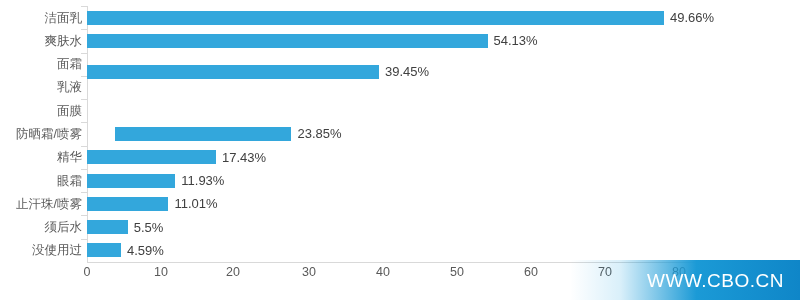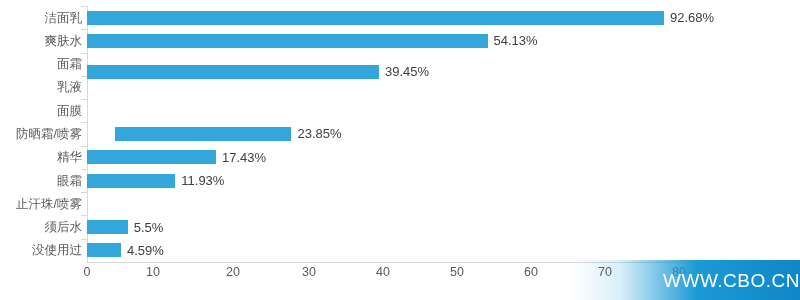--- a/index.html
+++ b/index.html
@@ -101,21 +101,21 @@
   #watermark {
     position: absolute;
     right: 0;
     bottom: 0;
     width: 230px;
     height: 40px;
     background: linear-gradient(to right, rgba(0,150,220,0) 0%, rgba(0,150,220,0.15) 22%, #1b9ad6 55%, #0f86c8 100%);
     display: flex;
     align-items: center;
     justify-content: flex-end;
-    padding-right: 0;
+    padding-right: 16px;
   }
   #watermark-text {
     color: #ffffff;
     font-size: 19px;
     letter-spacing: 0.5px;
     font-family: "Liberation Sans", "DejaVu Sans", sans-serif;
     line-height: 1;
   }
 </style>
 </head>
@@ -148,21 +148,21 @@
       <div class="y-label" style="top: 128px;">防晒霜/喷雾</div>
       <div class="y-label" style="top: 151.273px;">精华</div>
       <div class="y-label" style="top: 174.545px;">眼霜</div>
       <div class="y-label" style="top: 197.818px;">止汗珠/喷雾</div>
       <div class="y-label" style="top: 221.091px;">须后水</div>
       <div class="y-label" style="top: 244.364px;">没使用过</div>
     </div>
   <div id="plot-area">
       <div class="cat-row" style="top: 0px; height: 23.2727px;">
         <div class="bar" style="width: 577.052px; background: rgb(51, 167, 220);"></div>
-        <span class="bar-value">92.68%</span>
+        <span class="bar-value">49.66%</span>
       </div>
       <div class="cat-row" style="top: 23.2727px; height: 23.2727px; text-align: right;">
         <div class="bar" style="width: 400.562px; background: rgb(51, 167, 220);"></div>
         <span class="bar-value">54.13%</span>
       </div>
       <div class="cat-row" style="top: 54px; height: 23.2727px;">
         <div class="bar" style="width: 291.93px; background: rgb(51, 167, 220);"></div>
         <span class="bar-value">39.45%</span>
       </div>
       <div class="cat-row" style="top: 116.364px; height: 23.2727px; padding-left: 28px;">
@@ -170,32 +170,36 @@
         <span class="bar-value">23.85%</span>
       </div>
       <div class="cat-row" style="top: 139.636px; height: 23.2727px;">
         <div class="bar" style="width: 128.982px; background: rgb(51, 167, 220);"></div>
         <span class="bar-value">17.43%</span>
       </div>
       <div class="cat-row" style="top: 162.909px; height: 23.2727px;">
         <div class="bar" style="width: 88.282px; background: rgb(51, 167, 220);"></div>
         <span class="bar-value">11.93%</span>
       </div>
+      <div class="cat-row" style="top: 186.182px; height: 23.2727px;">
+        <div class="bar" style="width: 81.474px; background: rgb(51, 167, 220);"></div>
+        <span class="bar-value">11.01%</span>
+      </div>
       <div class="cat-row" style="top: 209.455px; height: 23.2727px;">
         <div class="bar" style="width: 40.7px; background: rgb(51, 167, 220);"></div>
         <span class="bar-value">5.5%</span>
       </div>
       <div class="cat-row" style="top: 232.727px; height: 23.2727px; text-align: center;">
         <div class="bar" style="width: 33.966px; background: rgb(51, 167, 220);"></div>
         <span class="bar-value">4.59%</span>
       </div>
     </div>
   <div id="x-labels">
       <div class="x-label" style="left: 87px;">0</div>
-      <div class="x-label" style="left: 153px;">10</div>
+      <div class="x-label" style="left: 161px;">10</div>
       <div class="x-label" style="left: 233px;">20</div>
       <div class="x-label" style="left: 309px;">30</div>
       <div class="x-label" style="left: 383px;">40</div>
       <div class="x-label" style="left: 457px;">50</div>
       <div class="x-label" style="left: 531px;">60</div>
       <div class="x-label" style="left: 605px;">70</div>
       <div class="x-label" style="left: 679px;">80</div>
       <div class="x-label" style="left: 753px;">90</div>
     </div>
 

